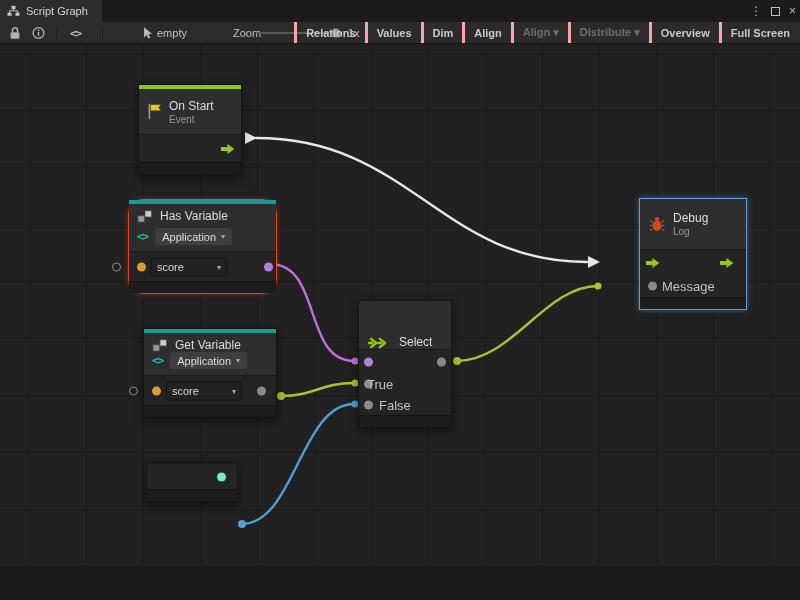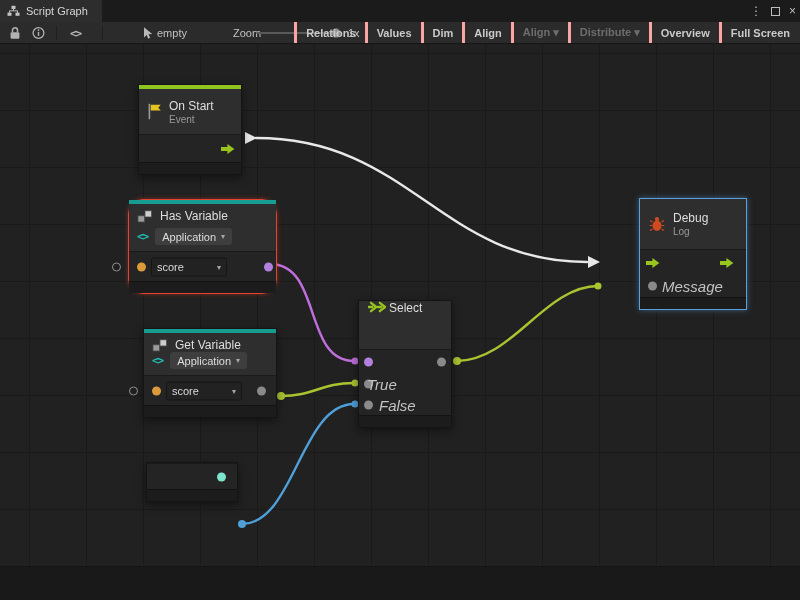--- a/index.html
+++ b/index.html
@@ -54,21 +54,21 @@
   .nsub { color:#999; font-size:10px; margin-top:1px; }
   .nbody { background:#242424; border-top:1px solid #1a1a1a; position:relative; }
   .nbody + .nbody { border-top:none; }
   .nfoot { background:#1c1c1c; border-top:1px solid #131313; height:12px; }
   .dot { position:absolute; top:50%; transform:translateY(-50%);
          width:9px; height:9px; border-radius:50%; }
   .hollow { position:absolute; top:50%; transform:translateY(-50%);
             width:9px; height:9px; border-radius:50%;
             border:1.5px solid #8f8f8f; background:#1f1f1f; }
   .flow { position:absolute; top:50%; transform:translateY(-50%); }
-  .plabel { position:absolute; top:50%; transform:translateY(-50%); font-size:15px; color:#c2c2c2;font-style:italic; }
+  .plabel { position:absolute; top:50%; transform:translateY(-50%); font-size:13px; color:#c2c2c2; }
   .vselect { position:absolute; top:50%; transform:translateY(-50%); height:19px;
              background:#222; border:1px solid #151515; border-radius:2px;
              display:flex; align-items:center; justify-content:space-between;
              padding:0 5px; font-size:11px; color:#d8d8d8; }
   .chip { background:#3e3e3e; border-radius:3px; height:17px;
           display:inline-flex; align-items:center; gap:5px; padding:0 7px;
           font-size:11px; color:#dedede; }
   .caret { font-size:8px; color:#a5a5a5; }
   .codeglyph { font-family:"DejaVu Sans Mono", monospace; font-weight:bold;
                font-size:11px; letter-spacing:-1px; }
@@ -232,21 +232,21 @@
     <div class="vselect" style="left:22px;width:76px">
       <span>score</span>
       <span class="caret">▾</span>
     </div>
     <span class="dot" style="right: 10px; background: rgb(138, 138, 138);"></span>
   </div>
   <div class="nfoot"></div>
 </div>
 
 <div class="node" style="left:358px;top:300px;width:94px">
-  <div class="nhead" style="height:48px;padding:0 9px;display:flex;align-items:flex-start;gap:2px">
+  <div class="nhead" style="height:48px;padding:0 9px;display:flex;align-items:flex-end;gap:12px">
     <svg width="19" height="12" viewBox="0 0 19 12">
       <g fill="none" stroke-linecap="round" stroke-linejoin="round" stroke-width="2.3" stroke="#97c41e">
         <path d="M0.8,6 H4.2"></path>
           <path d="M3,1.8 L8.2,6 L3,10.2"></path>
         <path d="M9.6,6 H13"></path>
           <path d="M11.8,1.8 L17,6 L11.8,10.2"></path>
       </g>
     </svg>
     <span class="ntitle">Select</span>
   </div>

